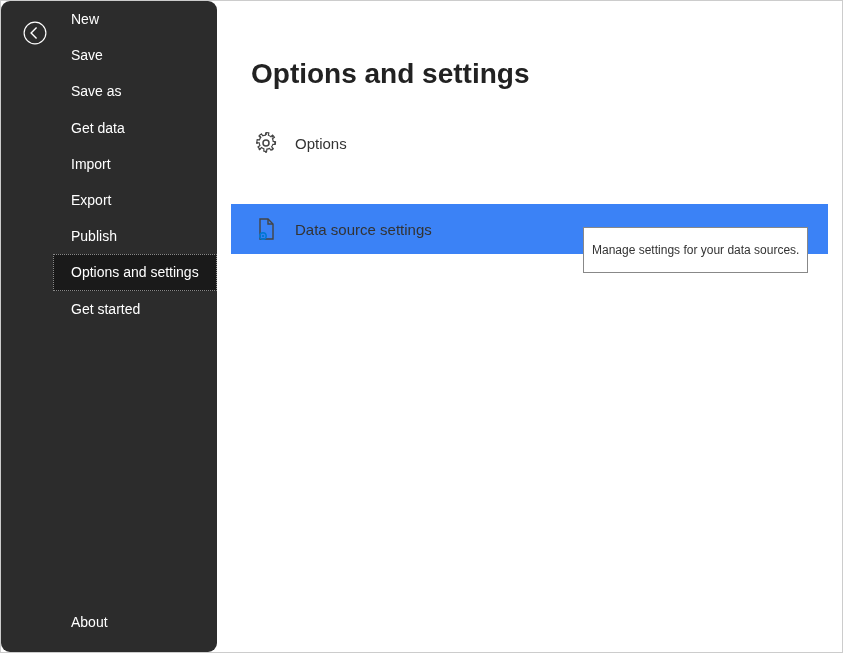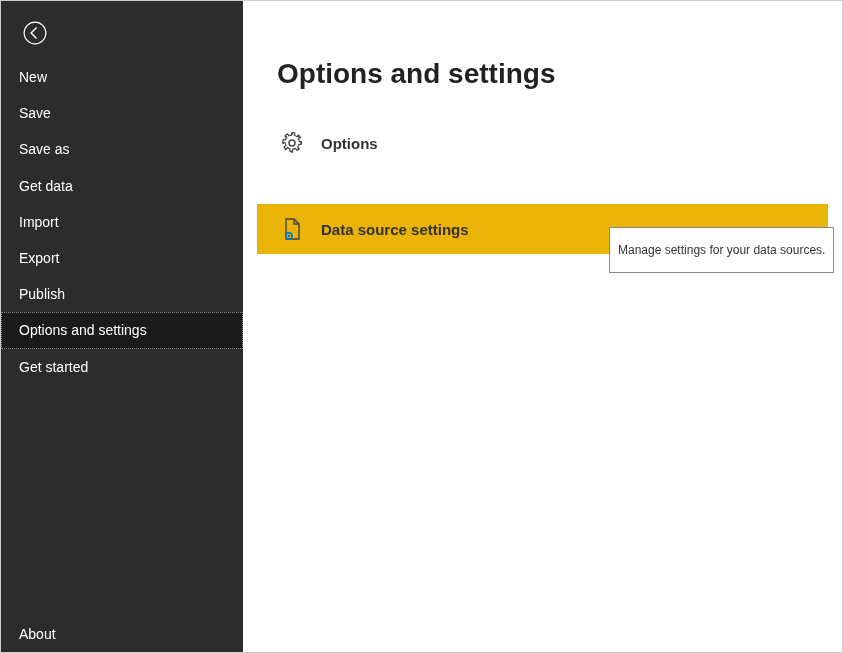--- a/index.html
+++ b/index.html
@@ -9,26 +9,27 @@
     }
     body {
       font-family: "Segoe UI", -apple-system, sans-serif;
       width: 843px;
       height: 653px;
       display: flex;
       overflow: hidden;
       border: 1px solid #ccc;
     }
     .sidebar {
-      width: 242px;
+      width: 216px;
       background: #2c2c2c;
       color: #ffffff;
       display: flex;
-      flex-direction: column;
+      flex-direction: row;
       flex-shrink: 0;
+      border-radius: 9px;
     }
     .back-button {
       width: 36px;
       height: 36px;
       margin: 14px 0 8px 16px;
       display: flex;
       align-items: center;
       justify-content: center;
       cursor: pointer;
     }
@@ -50,21 +51,21 @@
     }
     .menu-item.selected {
       background: #1a1a1a;
       outline: 1px dotted #888;
       outline-offset: -1px;
     }
     .menu-spacer {
       flex: 1;
     }
     .bottom-menu {
-      padding-bottom: 0;
+      padding-bottom: 12px;
     }
     .main {
       flex: 1;
       background: #ffffff;
       padding: 0;
       position: relative;
     }
     .page-title {
       font-size: 28px;
       font-weight: 600;
@@ -76,35 +77,34 @@
     }
     .option-item {
       display: flex;
       align-items: center;
       padding: 12px 20px 12px 22px;
       margin: 0 14px 4px 14px;
       cursor: pointer;
       gap: 16px;
     }
     .option-item.highlighted {
-      background: #eab308;
+      background: #3b82f6;
       margin-top: 36px;
     }
     .option-icon {
       width: 26px;
       height: 26px;
       display: flex;
       align-items: center;
       justify-content: center;
       flex-shrink: 0;
     }
     .option-label {
       font-size: 15px;
       color: #333;
-      font-weight: bold;
     }
     .tooltip {
       position: absolute;
       left: 366px;
       top: 226px;
       border: 1px solid #888;
       background: #ffffff;
       padding: 15px 8px;
       font-size: 12px;
       color: #333;

